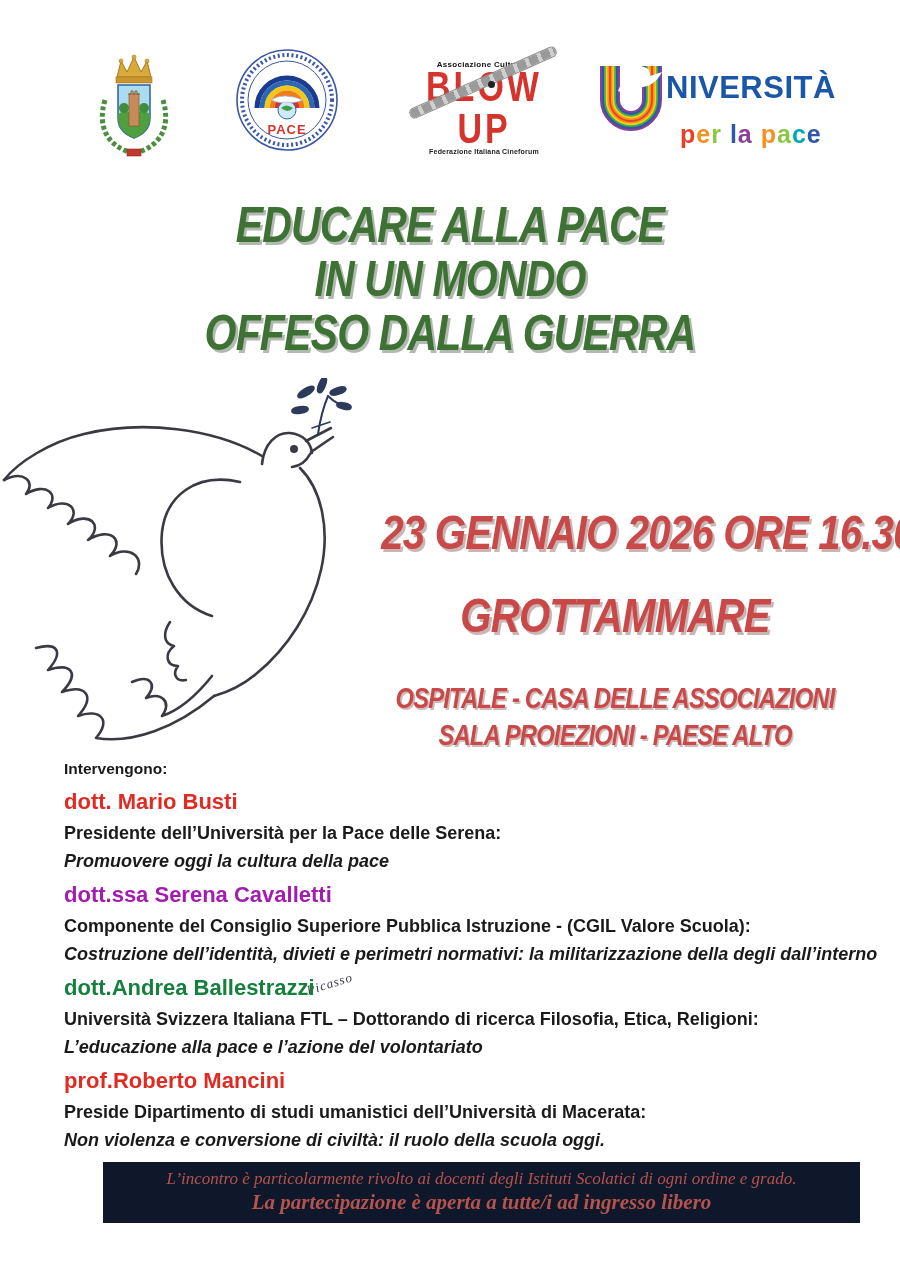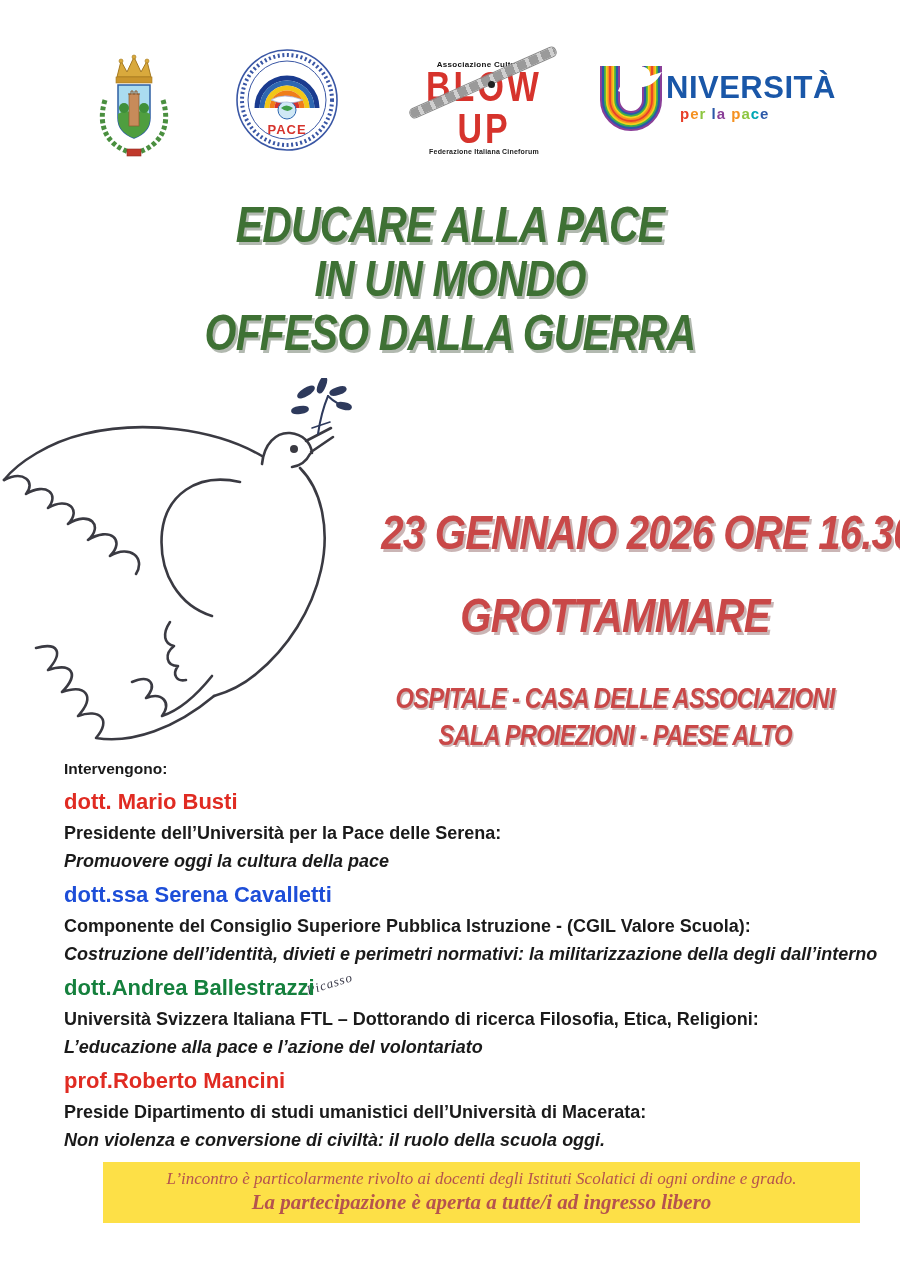--- a/index.html
+++ b/index.html
@@ -18,21 +18,21 @@
     margin-top:4px;font-style:normal;}
   .filmstrip{position:absolute;left:-12px;top:18px;width:158px;height:9px;
     background:repeating-linear-gradient(90deg,#9a9a9a 0 9px,#cfcfcf 9px 13px);
     transform:rotate(-24deg);border-radius:4px;box-shadow:0 0 0 1px #8b8b8b;}
   .filmdot{position:absolute;left:72px;top:20px;width:7px;height:7px;border-radius:50%;
     background:#222;transform:translateY(1px);}
   .blowup-bottom{font-size:7px;font-weight:bold;color:#222;margin-top:7px;letter-spacing:.2px;}
   .logo-unipace{left:598px;top:58px;width:250px;height:92px;display:flex;align-items:flex-start;}
   .unipace-text{margin-left:2px;}
   .unipace-main{font-size:31px;font-weight:800;color:#1a57a8;letter-spacing:.5px;line-height:1;margin-top:14px;}
-  .unipace-sub{font-size:15px;font-weight:800;letter-spacing:1px;margin-top:2px;margin-left:14px;}
+  .unipace-sub{font-size:25px;font-weight:800;letter-spacing:1px;margin-top:17px;margin-left:14px;}
   
   .impact{font-style:italic;font-weight:800;letter-spacing:-1px;white-space:nowrap;
     transform:scaleX(0.82);transform-origin:50% 50%;}
   .title-block{position:absolute;left:0;top:198px;width:900px;text-align:center;}
   .title-line{font-size:50px;line-height:54px;text-shadow:3px 3px 0 rgba(35,55,30,.35);}
   
   .dove-wrap{position:absolute;left:0;top:378px;width:352px;height:388px;}
   .dove-signature{position:absolute;left:306px;top:598px;font-family:"Liberation Serif",serif;
     font-style:italic;font-size:13px;color:#3b3b4a;transform:rotate(-17deg);letter-spacing:1px;}
   
@@ -175,36 +175,36 @@
   <div class="speakers">
     <div class="speakers-intro">Intervengono:</div>
 
     <div>
       <div class="speaker-name" style="color: rgb(224, 43, 34);">dott. Mario Busti</div>
       <div class="speaker-role">Presidente dell’Università per la Pace delle Serena:</div>
       <div class="speaker-talk">Promuovere oggi la cultura della pace</div>
     </div>
 
     <div>
-      <div class="speaker-name" style="color: #1d4ed8;">dott.ssa Serena Cavalletti</div>
+      <div class="speaker-name" style="color: #a21caf;">dott.ssa Serena Cavalletti</div>
       <div class="speaker-role">Componente del Consiglio Superiore Pubblica Istruzione - (CGIL Valore Scuola):</div>
       <div class="speaker-talk">Costruzione dell’identità, divieti e perimetri normativi: la militarizzazione della degli dall’interno</div>
     </div>
 
     <div>
       <div class="speaker-name" style="color: #15803d;">dott.Andrea Ballestrazzi</div>
       <div class="speaker-role">Università Svizzera Italiana FTL – Dottorando di ricerca Filosofia, Etica, Religioni:</div>
       <div class="speaker-talk">L’educazione alla pace e l’azione del volontariato</div>
     </div>
 
     <div>
       <div class="speaker-name" style="color: rgb(224, 43, 34);">prof.Roberto Mancini</div>
       <div class="speaker-role">Preside Dipartimento di studi umanistici dell’Università di Macerata:</div>
       <div class="speaker-talk">Non violenza e conversione di civiltà: il ruolo della scuola oggi.</div>
     </div>
   </div>
 
-  <div class="footer-box" style="background: #fde047; color: rgb(181, 83, 78);">
+  <div class="footer-box" style="background: #0f172a; color: rgb(181, 83, 78);">
     <div class="footer-line1">L’incontro è particolarmente rivolto ai docenti degli Istituti Scolatici di ogni ordine e grado.</div>
     <div class="footer-line2">La partecipazione è aperta a tutte/i ad ingresso libero</div>
   </div>
 
 </div>
 
 </body></html>

